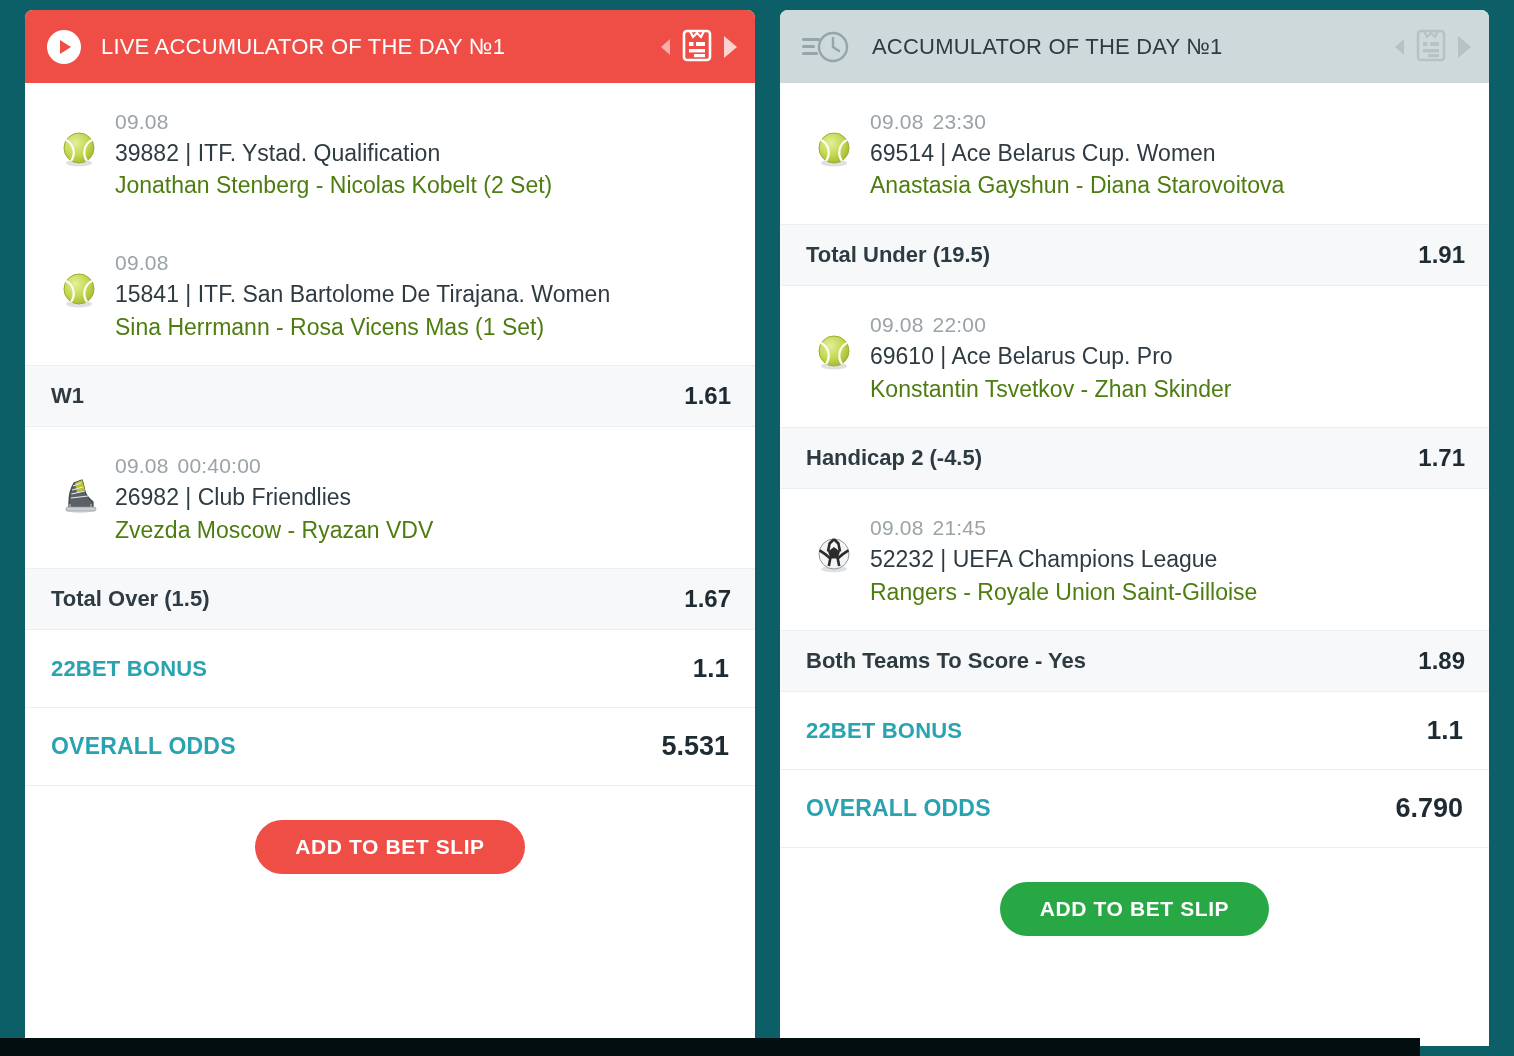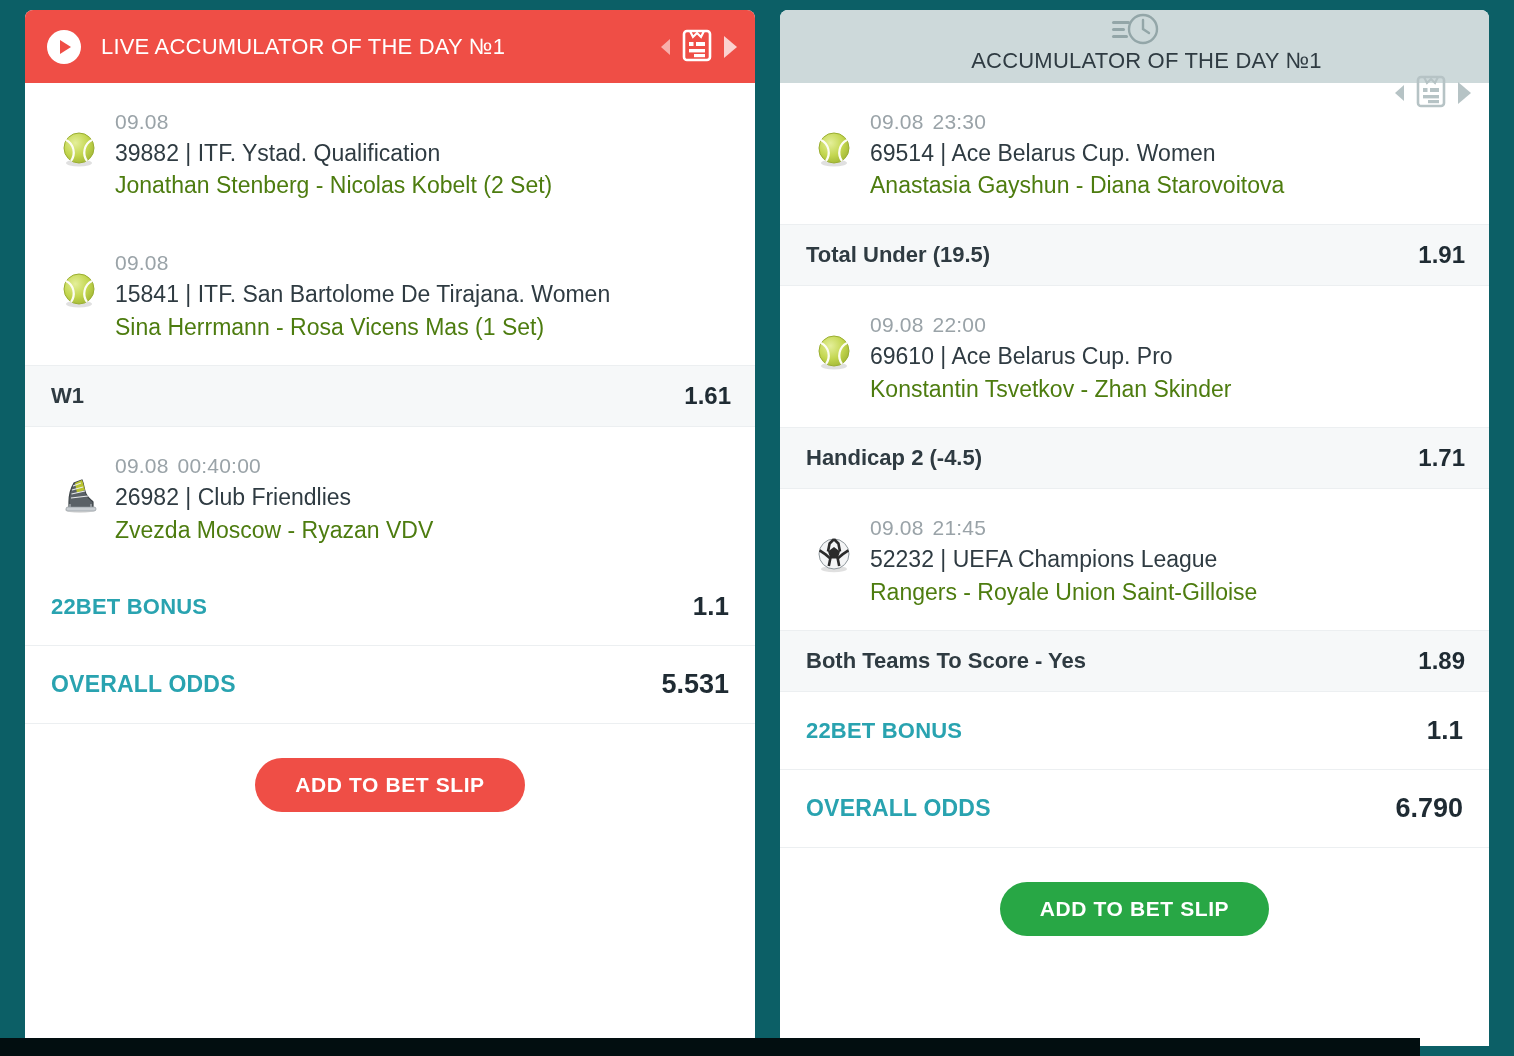--- a/index.html
+++ b/index.html
@@ -46,21 +46,21 @@
   
   .phead {
     height: 73px;
     flex: 0 0 73px;
     display: flex;
     align-items: center;
     padding: 0 18px 0 22px;
     position: relative;
   }
   .phead.live { background: #ef4e46; }
-  .phead.pre  { background: #cdd9da; flex-direction: column; }
+  .phead.pre  { background: #cdd9da; }
 
   .head-ic { flex: 0 0 auto; display: flex; align-items: center; }
 
   .play-badge {
     width: 34px; height: 34px; border-radius: 50%;
     background: #ffffff;
     display: flex; align-items: center; justify-content: center;
   }
   .play-tri {
     width: 0; height: 0;
@@ -286,20 +286,24 @@
               <path d="M13 33 L13 36 M34 33 L34 36" stroke="#9aa1a6" stroke-width="1.6"></path>
             </svg>
           </span>
           <span class="ev-txt">
             <span class="ev-date">
               <span>09.08</span><span class="tm">00:40:00</span>
             </span>
             <div class="ev-league">26982 | Club Friendlies</div>
             <div class="ev-teams">Zvezda Moscow  - Ryazan VDV</div>
           </span>
+        </div>
+        <div class="bet">
+          <span class="bet-name">Total Over (1.5)</span>
+          <span class="bet-odd">1.67</span>
         </div>
 
         <div class="summary bonus">
           <span class="sum-label">22BET BONUS</span>
           <span class="sum-val">1.1</span>
         </div>
 
         <div class="summary odds">
           <span class="sum-label">OVERALL ODDS</span>
           <span class="sum-val">5.531</span>

